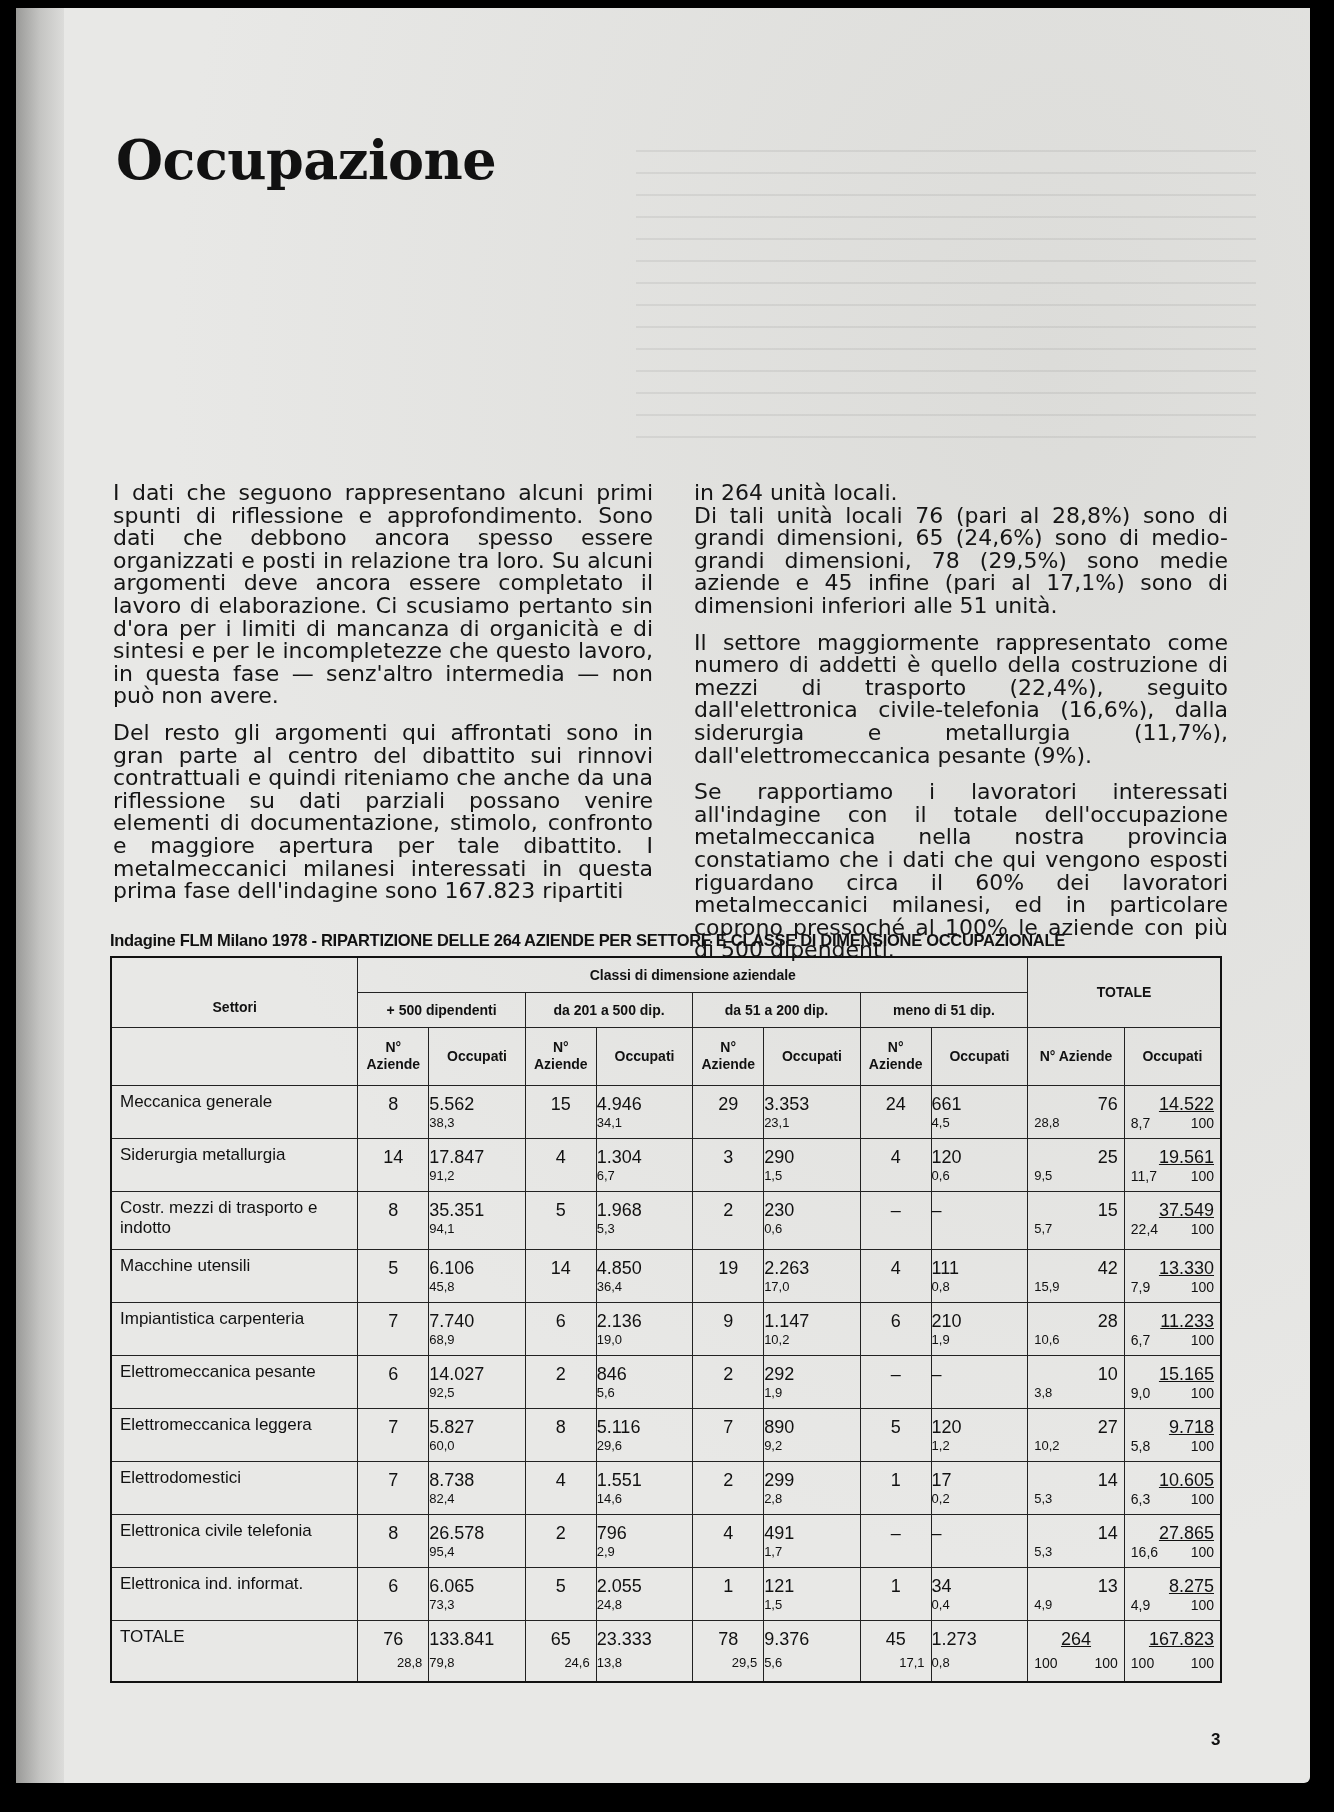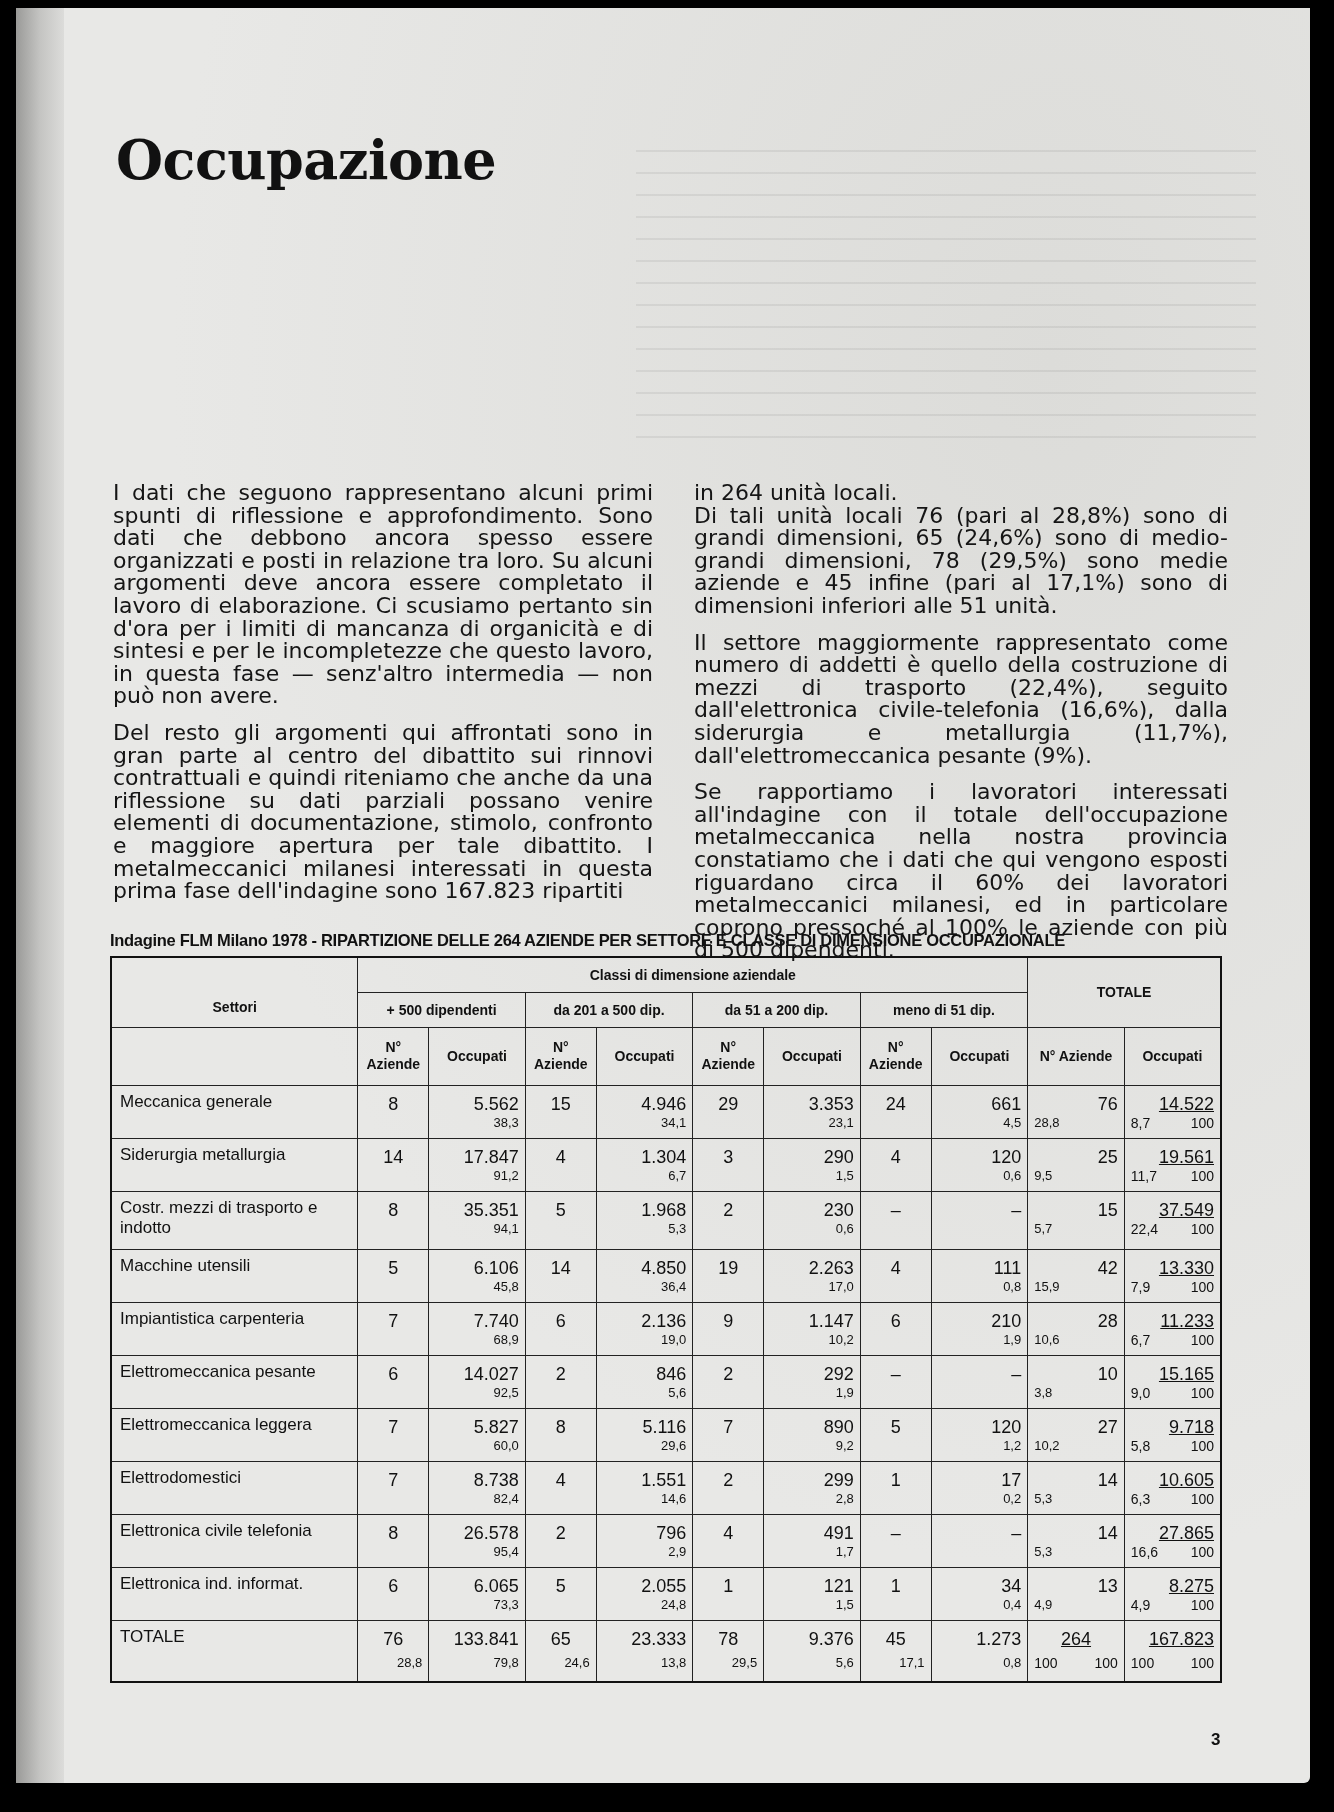--- a/index.html
+++ b/index.html
@@ -41,21 +41,21 @@
     border: 2px solid #111; border-bottom-left-radius: 8px;
     background: transparent;
   }
   table.data th, table.data td { border: 1.2px solid #222; padding: 0; }
   table.data th { font-weight: bold; font-size: 14px; text-align: center; }
   .h1 { height: 35px; }
   .h2 { height: 35px; }
   .h3 { height: 58px; line-height: 17px; }
   td.sector { font-size: 17px; text-align: left; padding: 6px 0 0 8px !important; vertical-align: top; line-height: 20px; }
   td.num { font-size: 18px; text-align: center; vertical-align: top; padding-top: 8px !important; }
-  td.occ { vertical-align: top; text-align: right; padding: 8px 6px 0 0 !important; }
+  td.occ { vertical-align: top; text-align: left; padding: 8px 6px 0 0 !important; }
   td.occ .v { display: block; font-size: 18px; line-height: 20px; }
   td.occ .p { display: block; font-size: 13px; line-height: 16px; margin-top: 1px; }
   td.tot { vertical-align: top; padding: 8px 6px 0 6px !important; }
   td.tot .v { display: block; text-align: right; font-size: 18px; line-height: 20px; text-decoration: underline; }
   td.tot .pp { display: flex; justify-content: space-between; font-size: 14px; line-height: 16px; margin-top: 1px; }
   td.totn { vertical-align: top; padding: 8px 6px 0 6px !important; }
   td.totn .v { display: block; text-align: right; font-size: 18px; line-height: 20px; }
   td.totn .p { display: block; text-align: left; font-size: 13px; line-height: 16px; margin-top: 1px; }
   tr.row { height: 53px; }
   tr.row.tall { height: 58px; }

